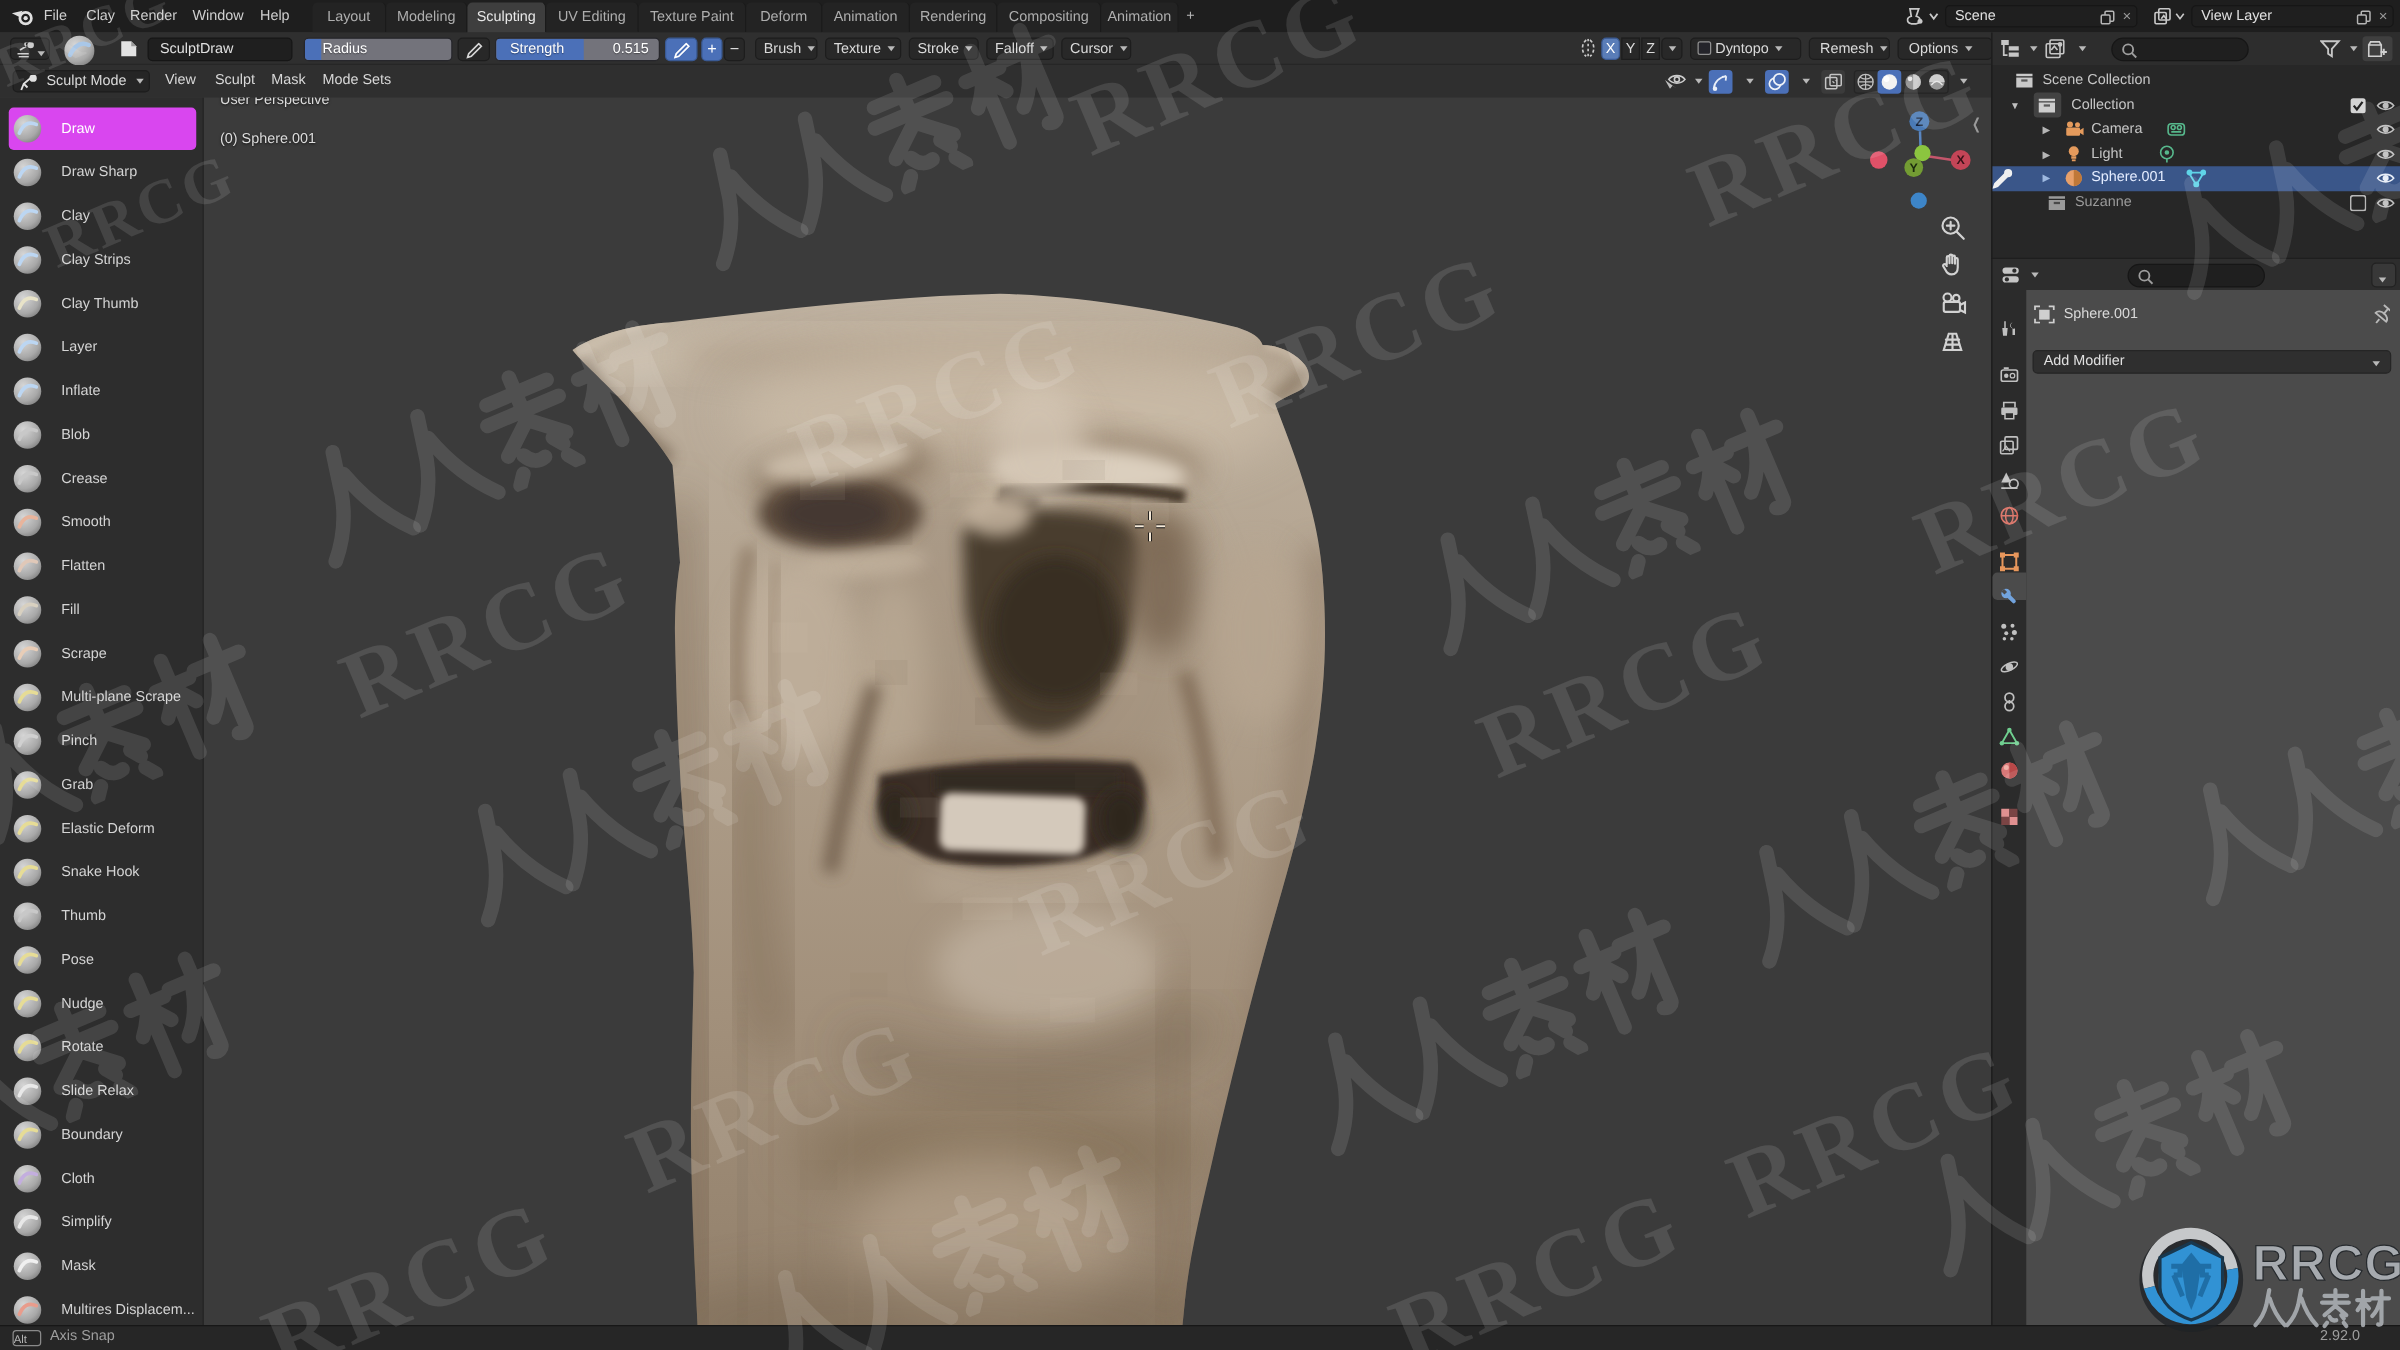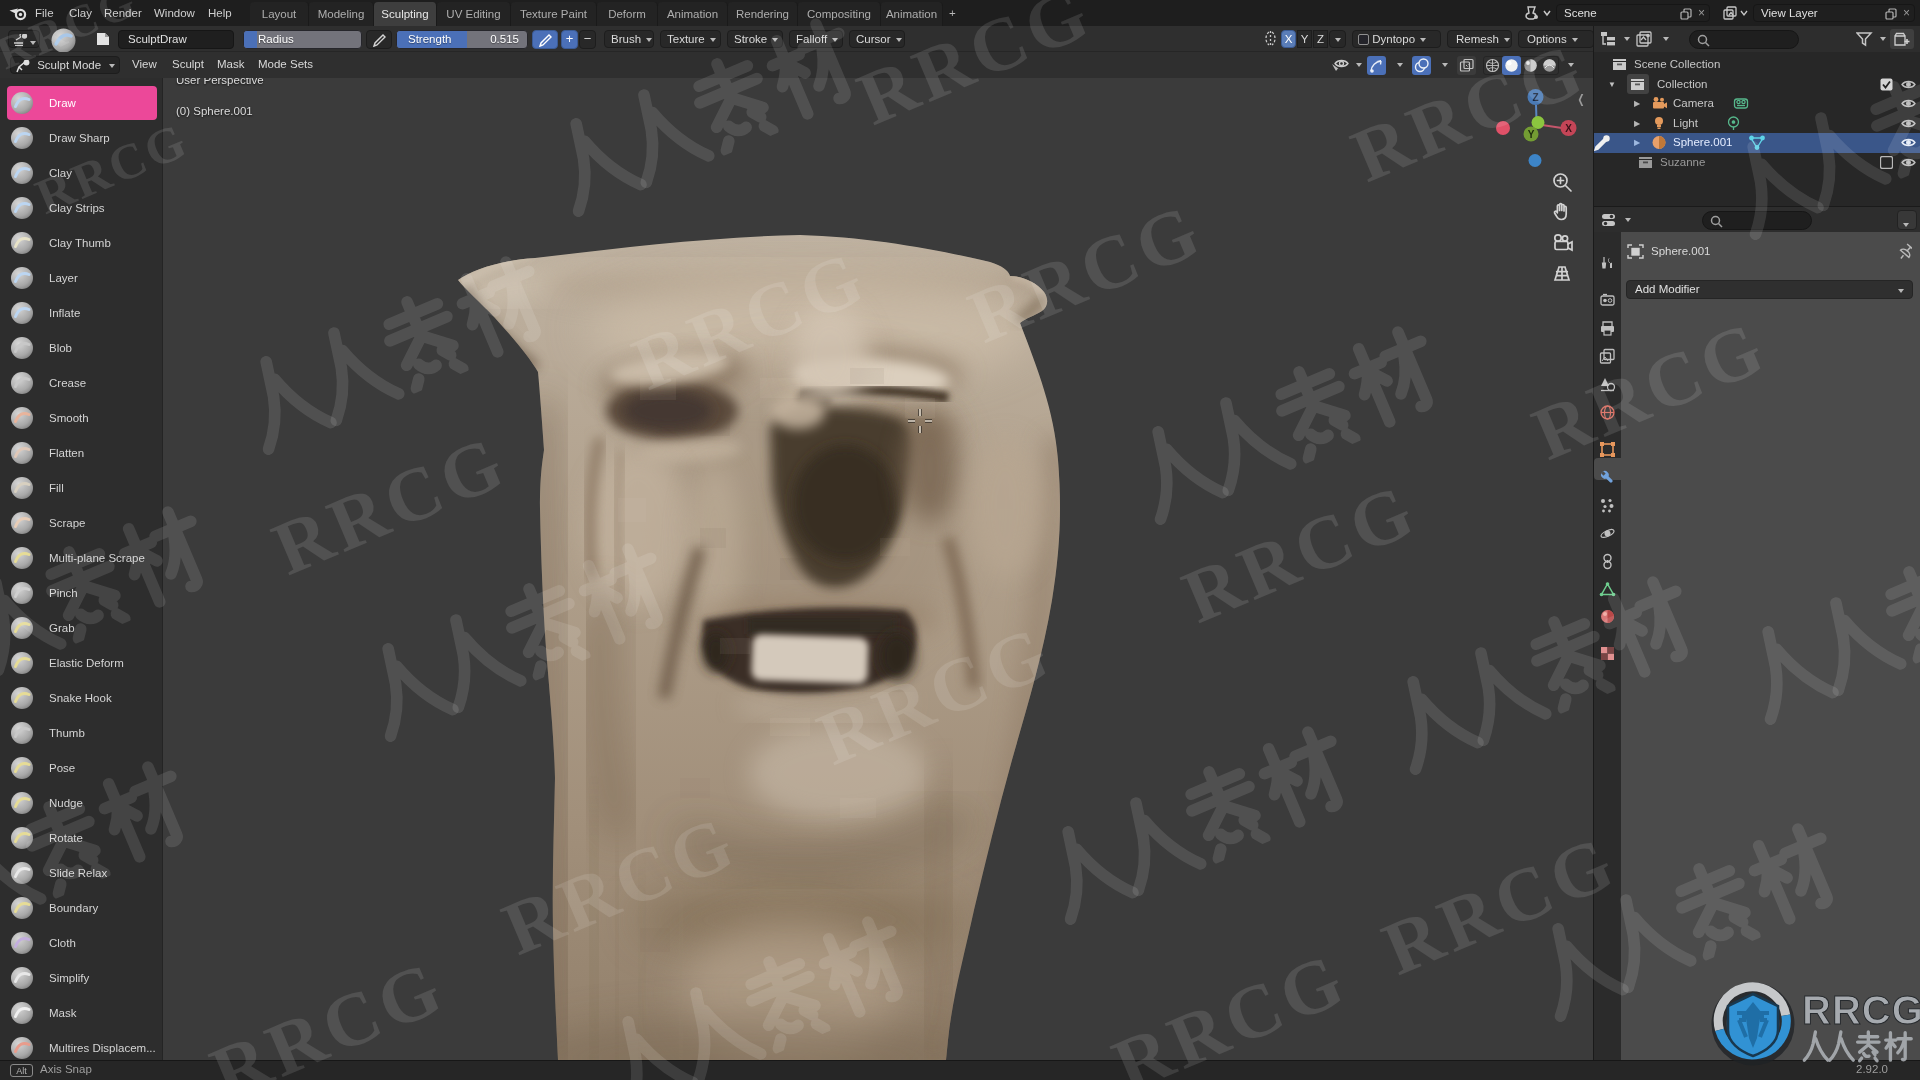--- a/index.html
+++ b/index.html
@@ -7,21 +7,21 @@
 #topbar{left:0;top:0;width:1920px;height:26px;background:#1e1e1e}
 .menu{position:absolute;top:0;height:26px;line-height:26px;color:#cfcfcf;font-size:11.5px}
 .tab{position:absolute;top:2px;height:24px;line-height:24px;text-align:center;color:#aeaeae;font-size:11.5px;background:#232323;border-radius:4px 4px 0 0;border-right:1px solid #1a1a1a}
 .tab.act{background:#3e3e3e;color:#e8e8e8}
 #row2{left:0;top:26px;width:1593px;height:26px;background:#2f2f2f;border-bottom:1px solid #262626}
 #olhead{left:1593px;top:26px;width:327px;height:26px;background:#2d2d2d;border-left:1px solid #1a1a1a}
 #vph{left:0;top:52px;width:1593px;height:26px;background:#2f2f2f}
 #viewport{left:0;top:78px;width:1593px;height:982px;background:#3b3b3b}
 #toolbar{left:0;top:78px;width:163px;height:982px;background:#2d2d2d;border-right:1px solid #242424}
 .trow{position:absolute;left:7px;width:150px;height:34px;border-radius:4px;color:#d4d4d4;font-size:11.5px}
-.trow.sel{background:#ec4899;color:#fff}
+.trow.sel{background:#d946ef;color:#fff}
 .trow span{position:absolute;left:42px;top:50%;transform:translateY(-50%);white-space:nowrap}
 .trow svg{position:absolute;left:2px;top:4px}
 #outliner{left:1593px;top:52px;width:327px;height:154px;background:#272727;border-left:1px solid #1a1a1a}
 .orow{position:absolute;left:0;width:327px;height:19px;font-size:11.5px;color:#c6c6c6;line-height:19px}
 #propshead{left:1593px;top:206px;width:327px;height:26px;background:#2d2d2d;border-left:1px solid #1a1a1a;border-top:1px solid #1a1a1a}
 #props{left:1593px;top:232px;width:327px;height:828px;background:#2b2b2b;border-left:1px solid #1a1a1a}
 #propsbg{position:absolute;left:27px;top:0;width:300px;height:828px;background:#4b4b4b}
 #statusbar{left:0;top:1060px;width:1920px;height:20px;background:#262626;border-top:1px solid #171717;color:#9e9e9e;font-size:11.5px}
 .fielddark{position:absolute;background:#1f1f1f;border-radius:4px;border:1px solid #161616;color:#e0e0e0;font-size:11.5px}
 .pill{position:absolute;background:#282828;border-radius:4px;border:1px solid #1d1d1d;color:#dadada;font-size:11.5px;height:18px;line-height:17px;top:4px}
@@ -788,21 +788,21 @@
       <rect x="5" y="4.5" width="7" height="6.5" fill="#cfcfcf"></rect>
     </svg>
 <span class="abs" style="left:57px;top:13px;font-size:11.5px;color:#dadada">Sphere.001</span>
 <svg class="abs" style="left:303px;top:11px" width="15" height="16" fill="none" stroke="#b9b9b9" stroke-width="1.5">
       <path d="M5,1 l9,0 M9.5,1 v6 M4,10 a5.5,4 0 0 1 11,0 Z M9.5,12 v4" transform="rotate(40 7.5 8)"></path>
     </svg>
 <div class="abs" style="left:32px;top:48px;width:287px;height:19px;background:#2f2f2f;border:1px solid #252525;border-radius:4px;color:#e0e0e0;font-size:11.5px;line-height:17px"><span style="margin-left:8px">Add Modifier</span><span class="caret abs" style="right:8px;top:8px"></span></div>
 </div>
 
 <div class="abs" id="statusbar">
-<span class="abs" style="left:10px;top:3px;width:23px;height:13px;border:1px solid #8a8a8a;border-radius:3px;color:#b5b5b5;font-size:9px;text-align:center;line-height:12px">Alt</span>
+<span class="abs" style="left:10px;top:3px;width:23px;height:13px;border:1px solid #8a8a8a;border-radius:3px;color:#b5b5b5;font-size:9px;text-align:left;line-height:12px">Alt</span>
 <span class="abs" style="left:40px;top:2px">Axis Snap</span>
 <span class="abs" style="left:1856px;top:2px">2.92.0</span>
 </div>
 
 <svg width="0" height="0" style="position:absolute">
     <defs>
 <g id="cjk" fill="none" stroke-linecap="round">
 <path d="M40,6 L33,42 C28,62 18,78 7,90 M41,26 C49,52 62,74 77,90"></path>
 <path d="M40,6 L33,42 C28,62 18,78 7,90 M41,26 C49,52 62,74 77,90" transform="translate(76,0)"></path>
 <g transform="translate(158,0)">

